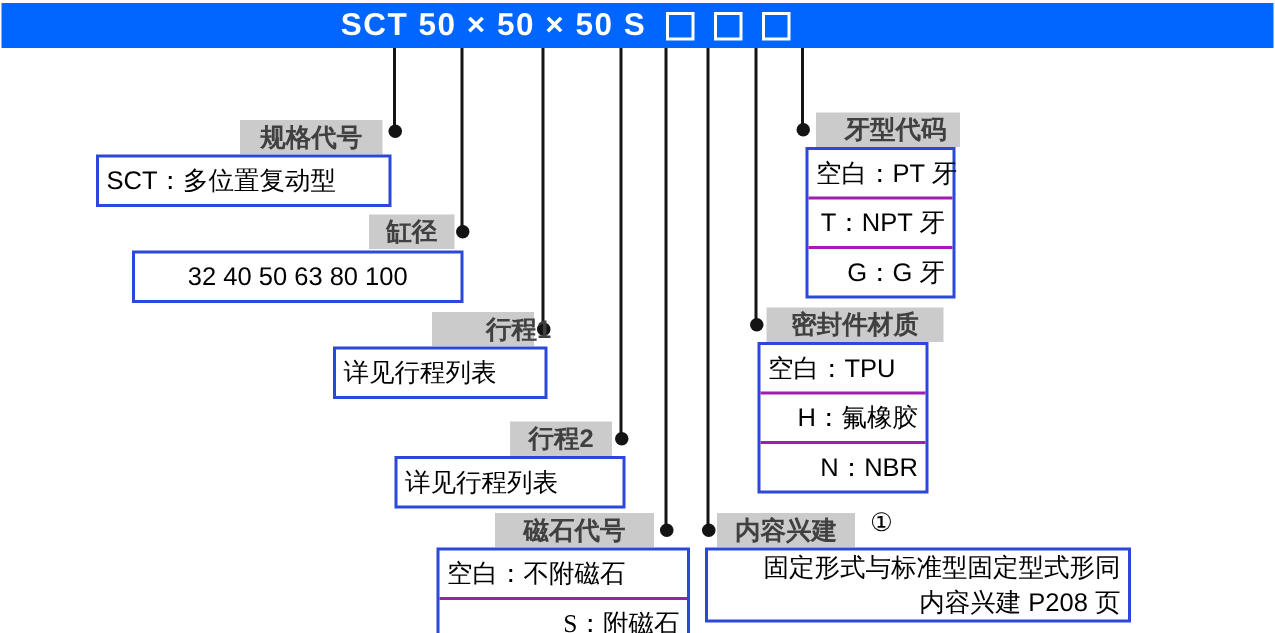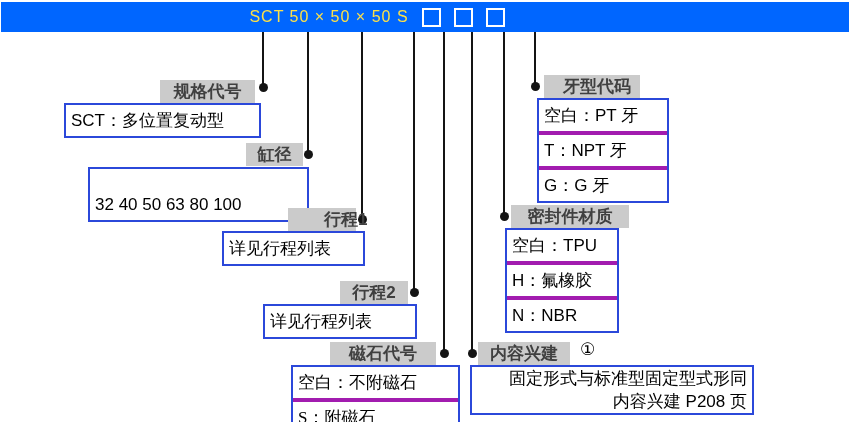--- a/index.html
+++ b/index.html
@@ -7,44 +7,44 @@
     position:relative;width:850px;height:422px;background:#ffffff;overflow:hidden;
     font-family:"Liberation Sans","DejaVu Sans",sans-serif;color:#000;
   }
   
   .titlebar{
     position:absolute;left:1px;top:2px;right:1px;height:30px;
     background:#0066ff;display:flex;align-items:center;justify-content:center;
     padding-right:96px;box-sizing:border-box;
   }
   .titletext{
-    color:#fde047;font-weight:normal;font-size:16px;letter-spacing:1px;white-space:nowrap;
+    color:#ffffff;font-weight:bold;font-size:21px;letter-spacing:1px;white-space:nowrap;
   }
   .phbox{
     display:inline-block;width:15px;height:15px;border:2px solid #ffffff;
     margin-left:13px;vertical-align:-1px;
   }
   
   .line{position:absolute;top:32px;width:2px;background:#141414;}
   .dot{position:absolute;width:9px;height:9px;border-radius:50%;background:#141414;}
   
   .glabel{
     position:absolute;background:#cbcbcb;color:#404040;font-weight:bold;font-size:17px;
     line-height:23px;height:23px;text-align:center;box-sizing:border-box;padding:0 3px;
     white-space:nowrap;
   }
   
   .bluebox{
     position:absolute;border:2px solid #2b48da;background:#ffffff;box-sizing:border-box;
     font-size:17px;color:#000;
   }
   .bluebox .row{line-height:23px;height:23px;padding:4px 5px;white-space:nowrap;}
-  .bluebox .row + .row{border-top:4px solid #a21caf;}
+  .bluebox .row + .row{border-top:2px solid #a21caf;text-align:right;}
   .bluebox .plainrow{line-height:23px;height:23px;padding:0 5px;white-space:nowrap;text-align:right;}
-  .center{margin-top:20px;}
+  .center{text-align:center;}
   .supnote{position:absolute;font-size:17px;color:#000;}
 </style>
 </head>
 <body>
 
 <div id="stage">
 
   <div class="titlebar">
     <span class="titletext">SCT 50 × 50 × 50 S</span>
     <span class="phbox"></span>
@@ -90,21 +90,21 @@
     <div class="row">详见行程列表</div>
   </div>
 
   <div class="glabel" style="left:330px;top:342px;width:106px;">磁石代号</div>
   <div class="bluebox" style="left:291px;top:365px;width:169px;font-family:Liberation Serif, serif;">
     <div class="row">空白：不附磁石</div>
     <div class="row">S：附磁石</div>
   </div>
 
   <div class="glabel" style="left:544px;top:75px;width:96px;padding-left:13px;">牙型代码</div>
-  <div class="bluebox" style="left:537px;top:98px;width:132px;">
+  <div class="bluebox" style="left:537px;top:98px;width:100px;">
     <div class="row">空白：PT 牙</div>
     <div class="row">T：NPT 牙</div>
     <div class="row">G：G 牙</div>
   </div>
 
   <div class="glabel" style="left:511px;top:205px;width:118px;">密封件材质</div>
   <div class="bluebox" style="left:505px;top:228px;width:114px;">
     <div class="row">空白：TPU</div>
     <div class="row">H：氟橡胶</div>
     <div class="row">N：NBR</div>

